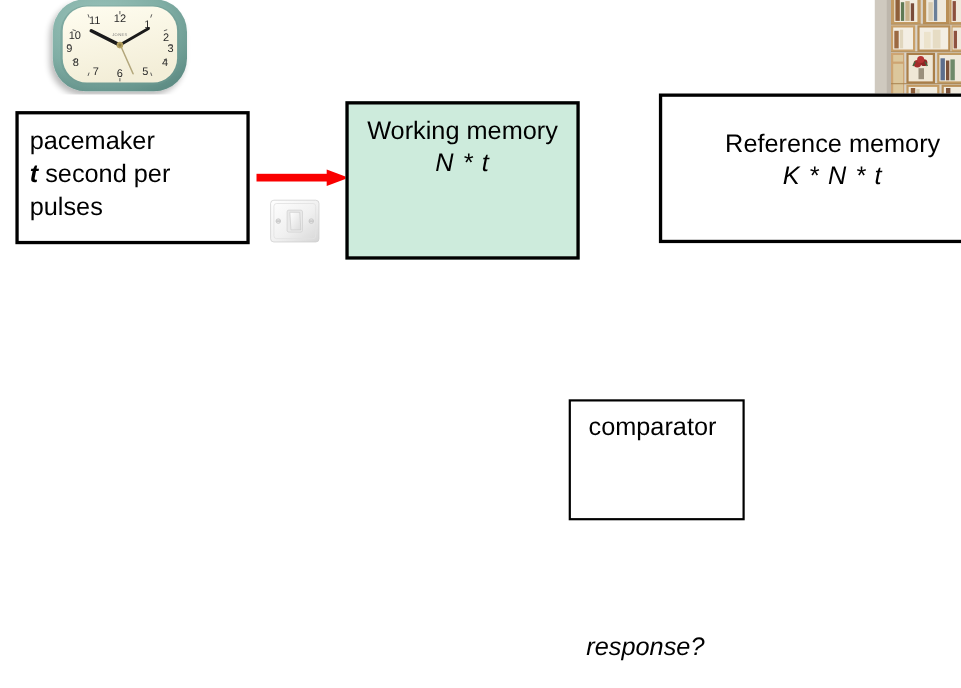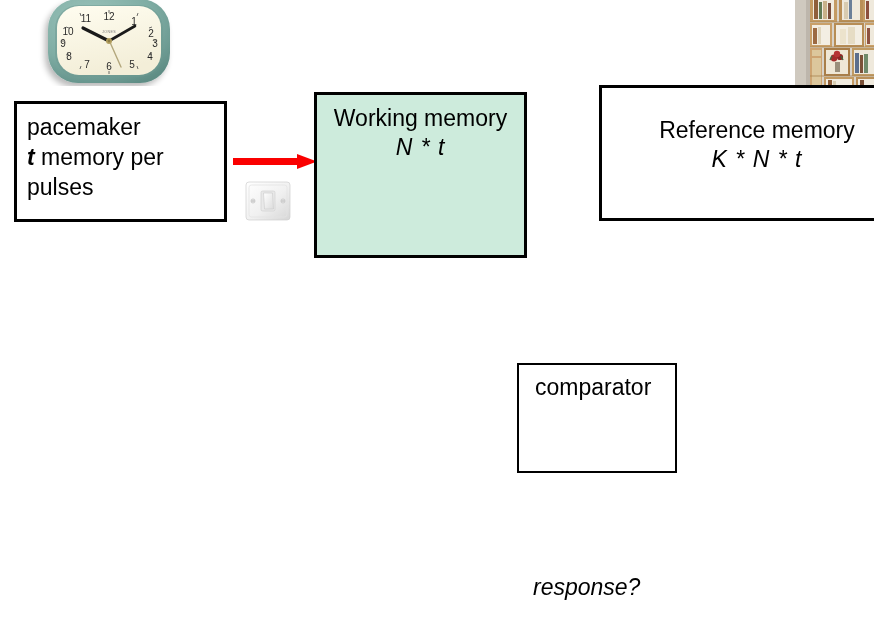--- a/index.html
+++ b/index.html
@@ -51,21 +51,21 @@
     line-height: 30px;
     text-align: left;
   }
   .ital-bold { font-style: italic; font-weight: bold; }
 
   
   #working-memory-box {
     left: 314px;
     top: 92px;
     width: 213px;
-    height: 166px;
+    height: 144px;
     background: #cdebdc;
     border-width: 3px;
     padding-top: 9px;
   }
   #working-memory-box .title,
   #reference-memory-box .title {
     font-size: 23px;
     line-height: 28px;
     text-align: center;
   }
@@ -288,21 +288,21 @@
       <g stroke="#a8834f" stroke-width="1" fill="none" opacity="0.8">
         <line x1="15" y1="22" x2="79" y2="22"></line>
         <line x1="15" y1="47" x2="79" y2="47"></line>
         <line x1="15" y1="76" x2="79" y2="76"></line>
       </g>
     </svg>
   </div>
 
   <div id="pacemaker-box" class="node-box">
     <span class="line">pacemaker</span>
-    <span class="line"><i class="ital-bold">t</i><span> memory per</span></span>
+    <span class="line"><i class="ital-bold">t</i><span> second per</span></span>
     <span class="line">pulses</span>
   </div>
 
   <div id="pacemaker-to-wm-arrow">
     <svg viewBox="0 0 84 20" width="84" height="20" xmlns="http://www.w3.org/2000/svg">
       <rect x="0" y="6" width="70" height="7" fill="#fa0000"></rect>
       <polygon points="64,2 84,9.5 64,17" fill="#fa0000"></polygon>
     </svg>
   </div>
 

